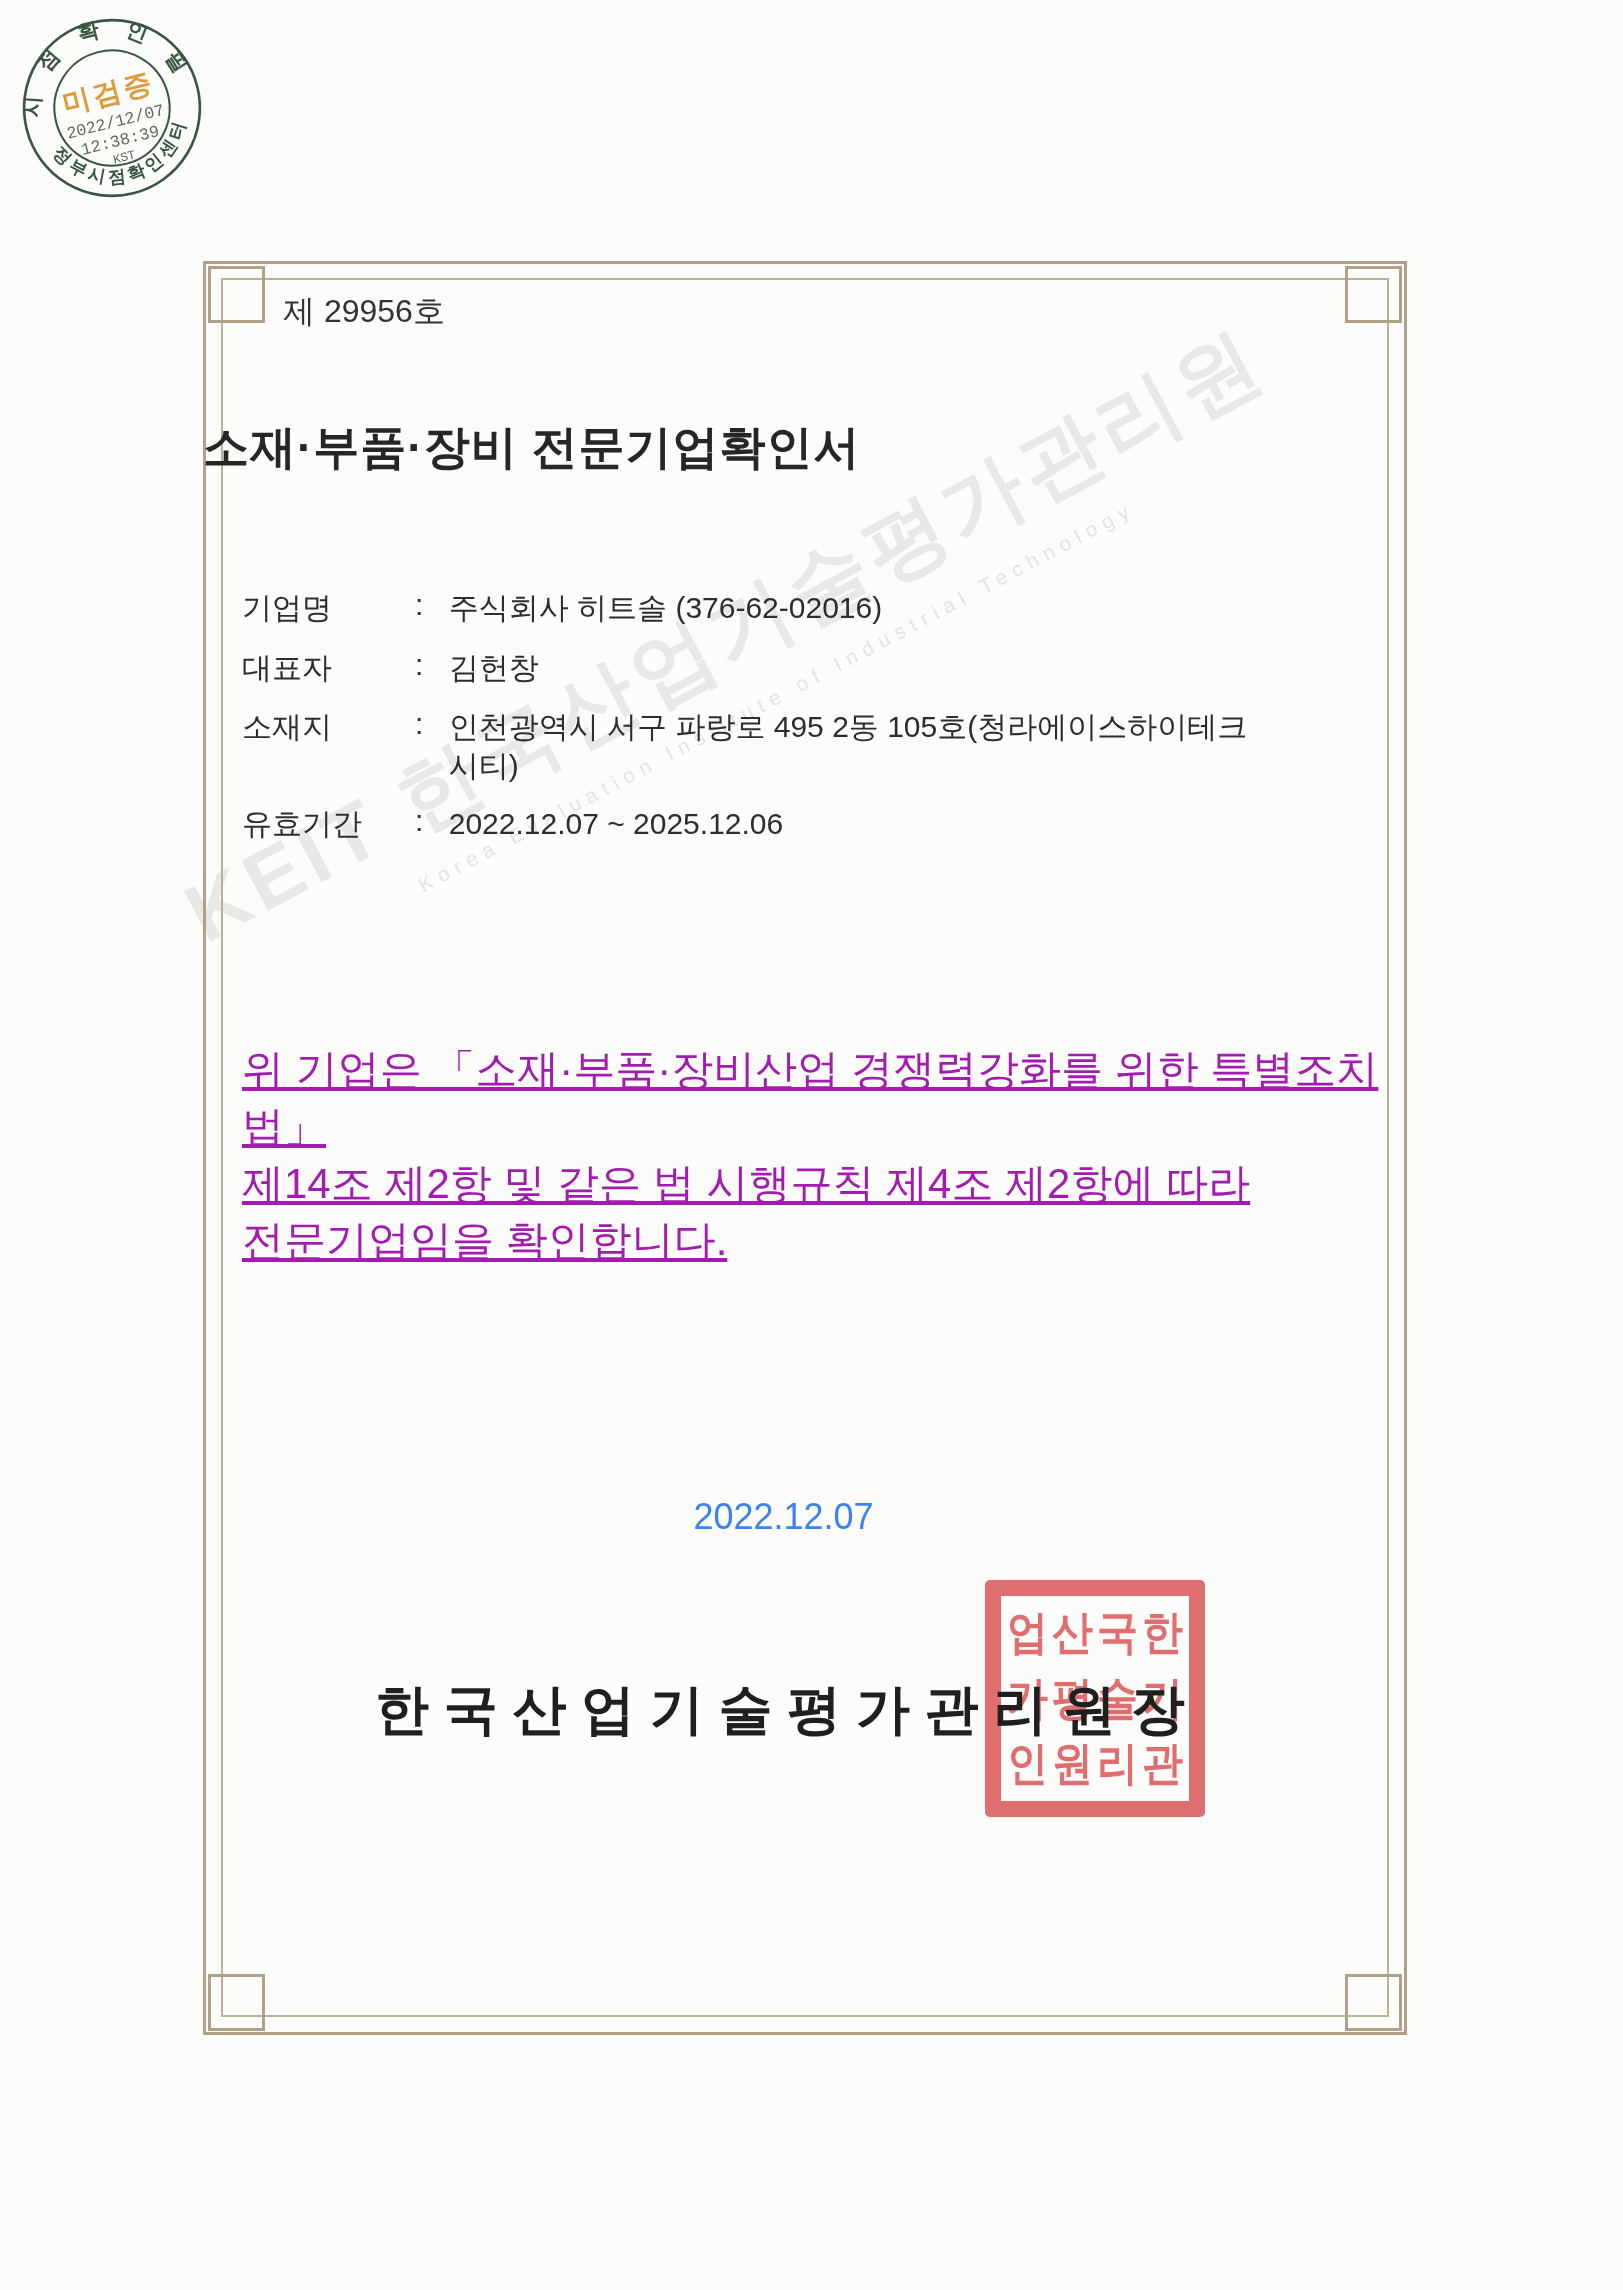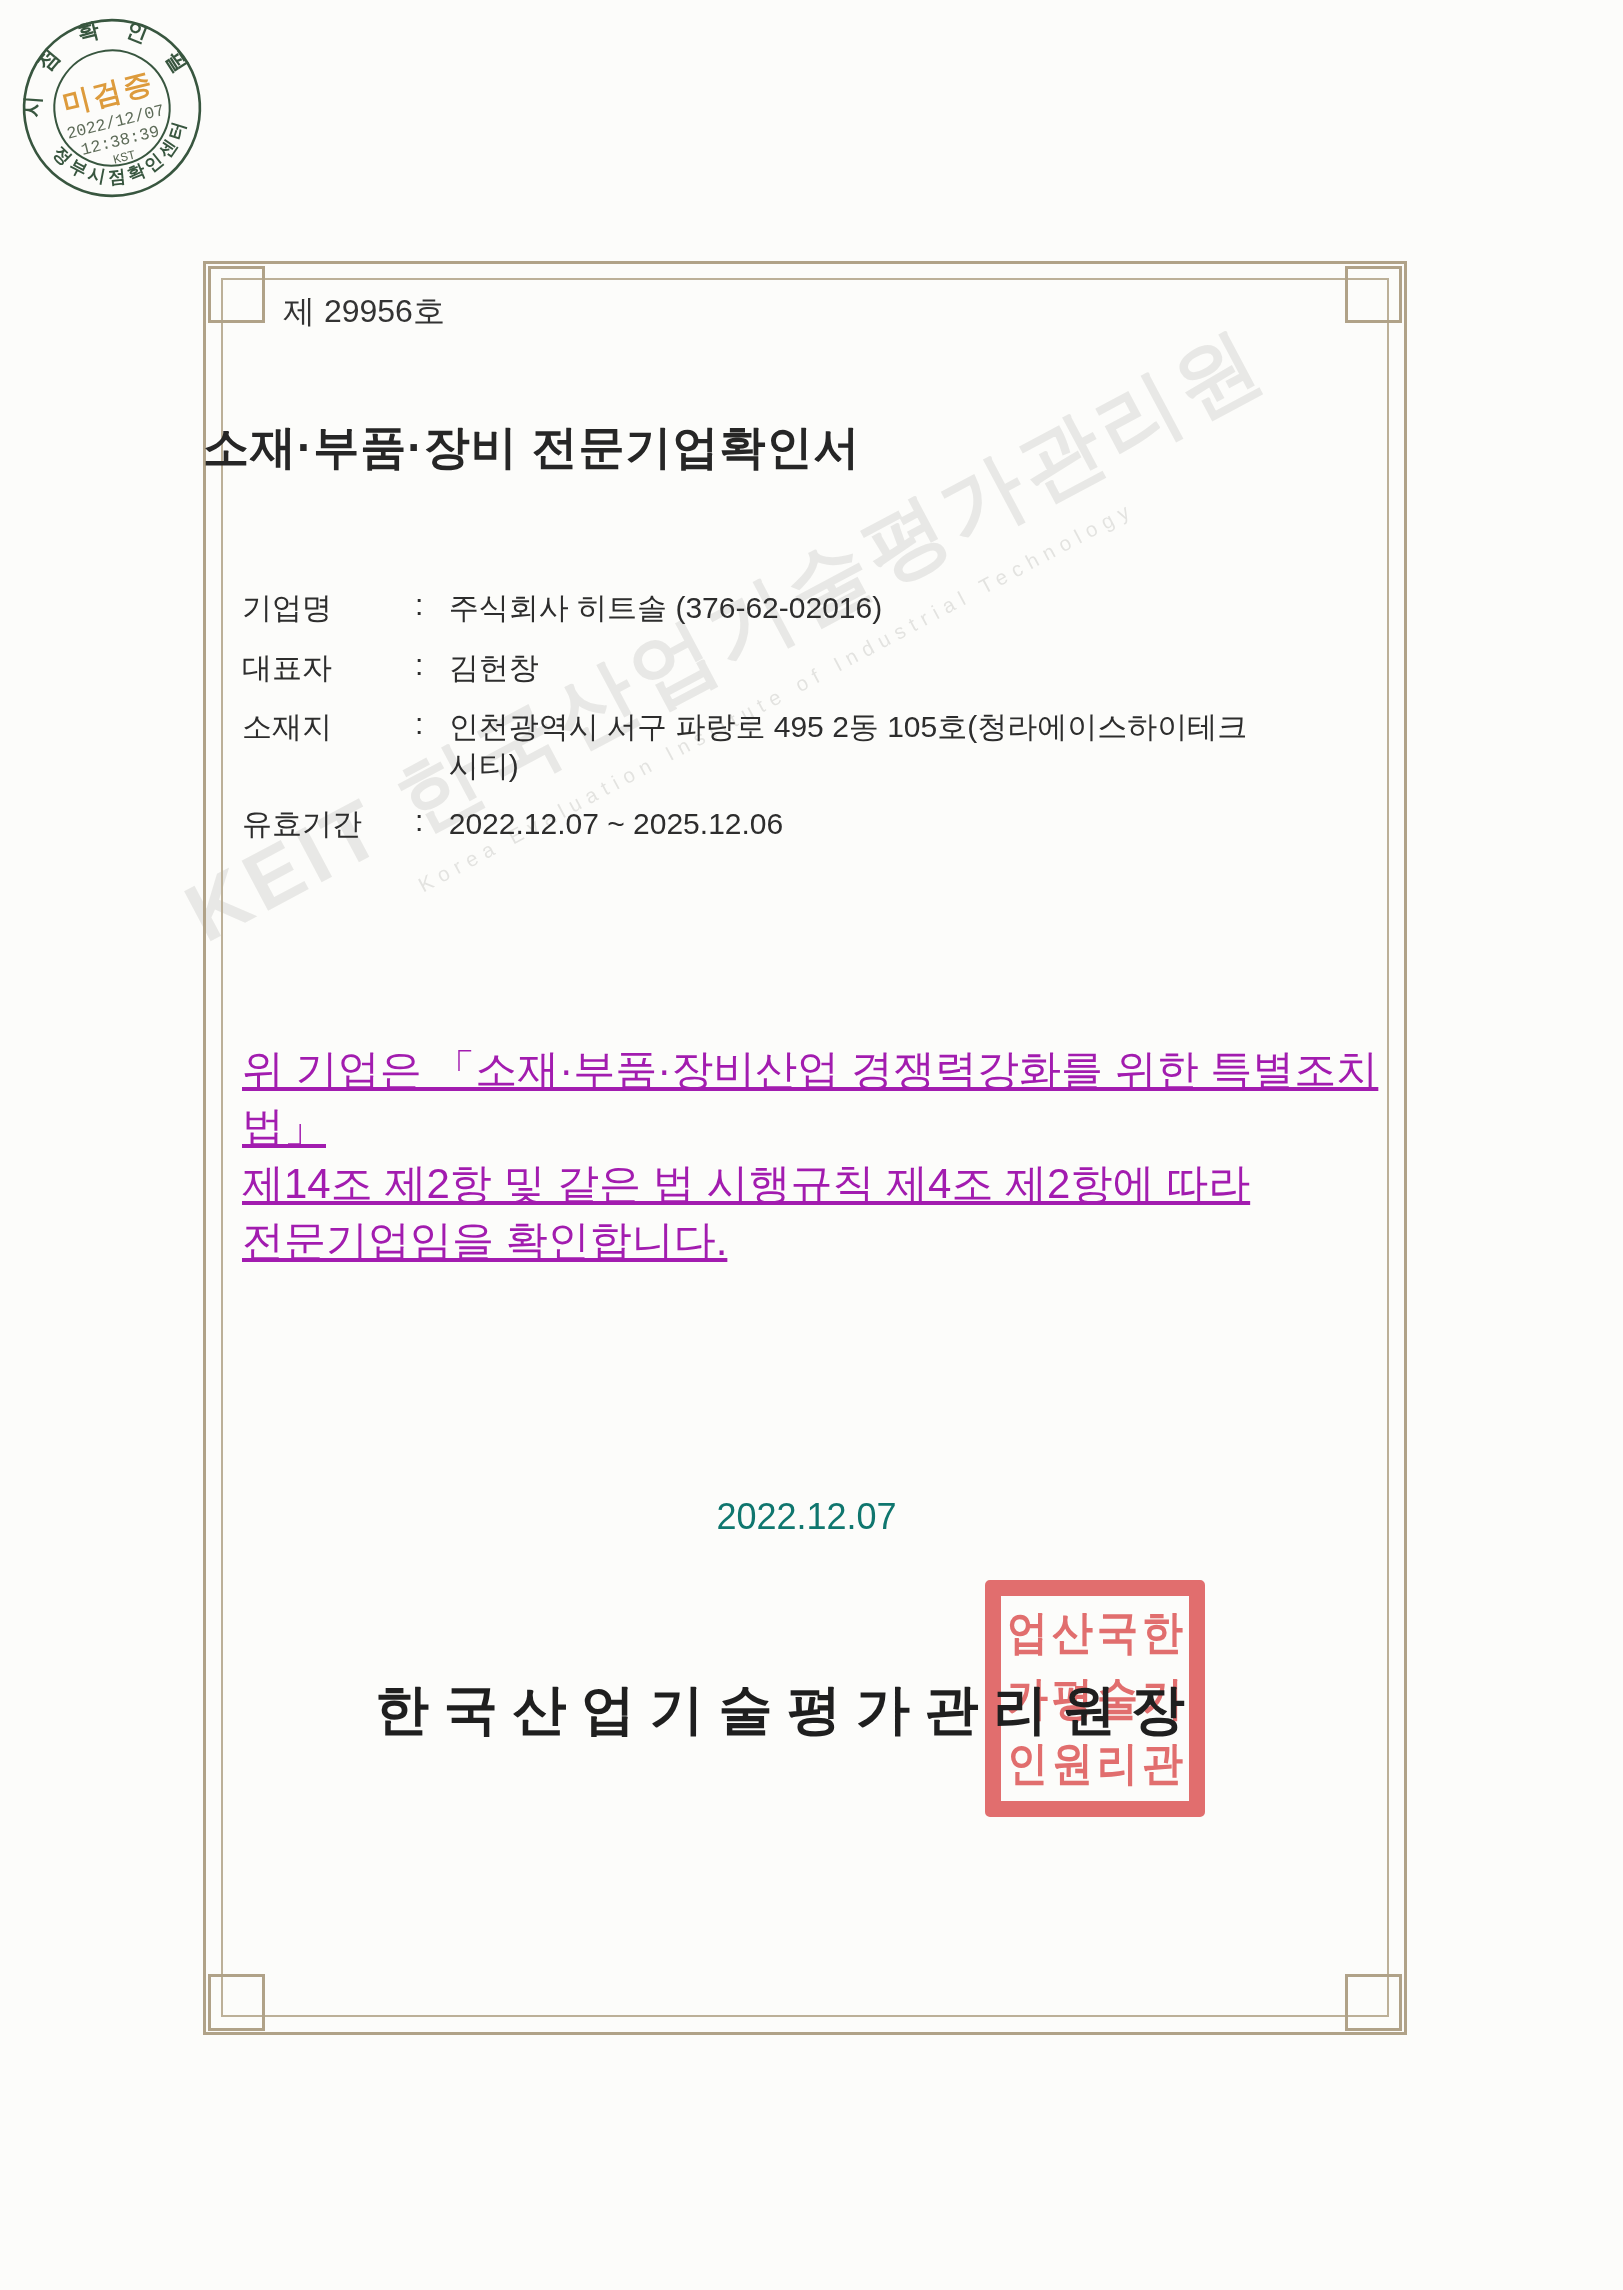--- a/index.html
+++ b/index.html
@@ -74,21 +74,21 @@
   }
 
   .body-text{
     position:absolute;left:242px;top:1041px;width:1137px;z-index:2;
     font-size:42px;line-height:57px;color:#a21caf;font-weight:500;text-decoration:underline;
   }
   .body-text p{margin:0;}
 
   .issue-date{
     position:absolute;left:203px;top:1496px;width:1161px;
-    text-align:center;font-size:36px;color:#0f766e;z-index:2;padding-left:23px;
+    text-align:center;font-size:36px;color:#3b82f6;z-index:2;
   }
 
   .issuer{
     position:absolute;left:375px;top:1674px;z-index:3;
     font-size:54px;font-weight:700;letter-spacing:14.7px;
     color:#1f1f1f;white-space:nowrap;text-align:right;
   }
 
   
   .seal{

